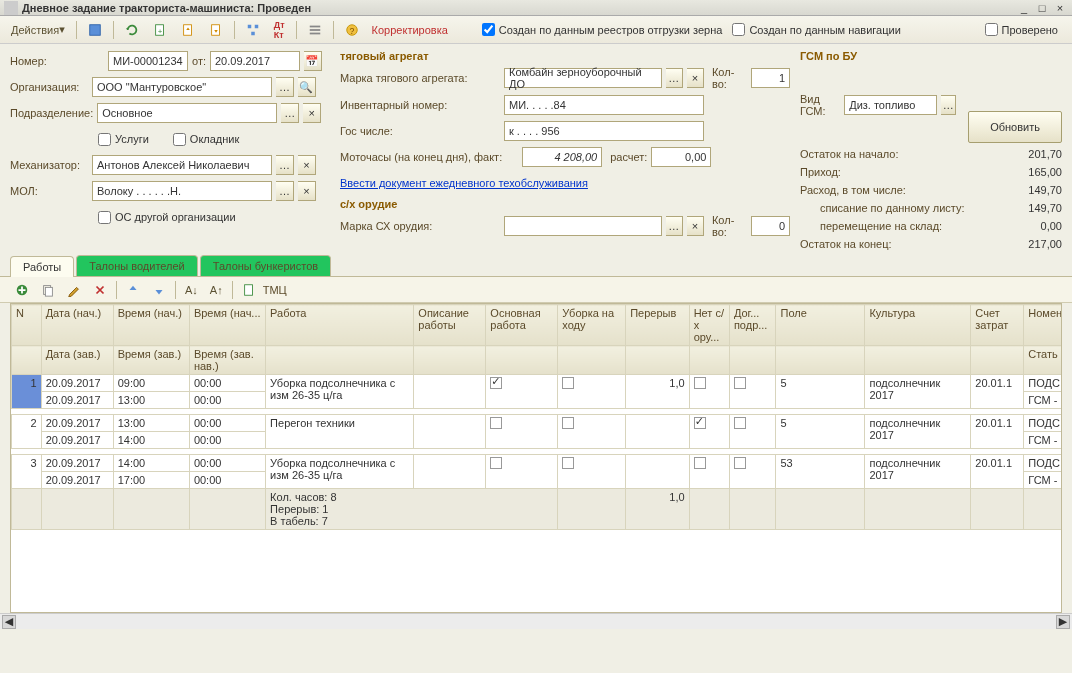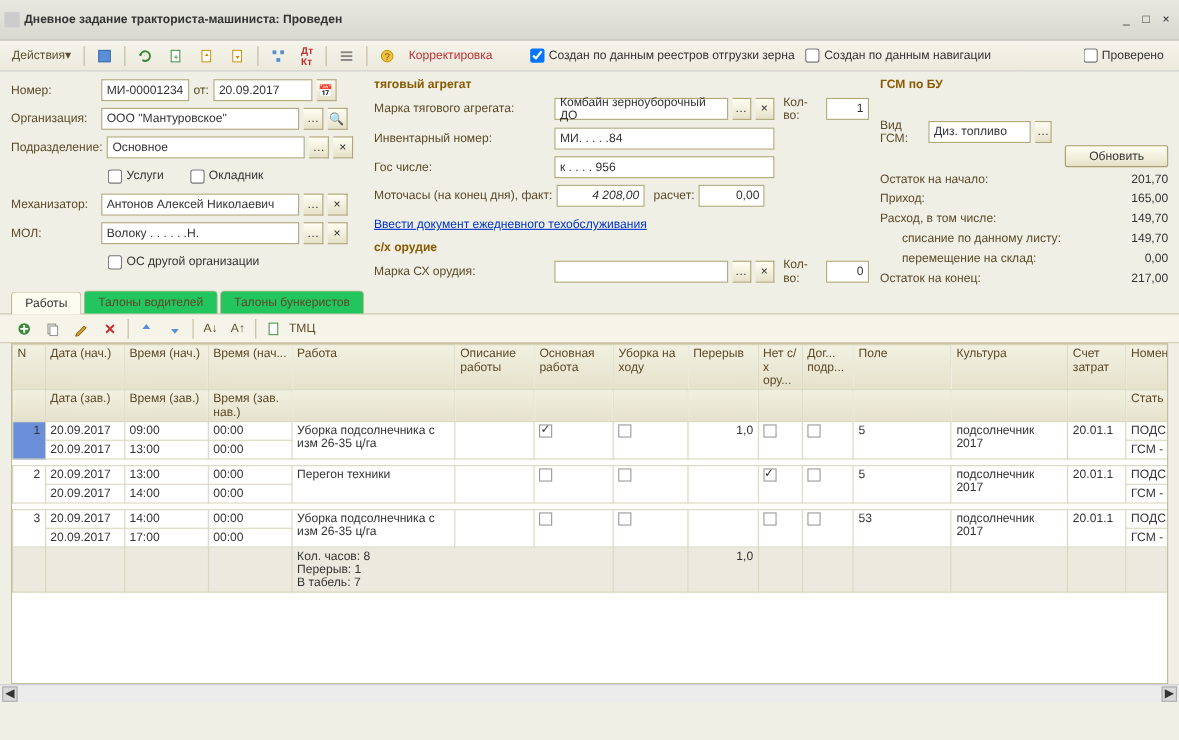--- a/index.html
+++ b/index.html
@@ -1,35 +1,35 @@
 <!DOCTYPE html>
 <html><head>
 <meta charset="utf-8">
 <style>
 * { box-sizing: border-box; margin: 0; padding: 0; }
 body { font-family: Tahoma, Arial, sans-serif; font-size: 11px; background: #f0efe5; color: #333; width: 1072px; height: 673px; overflow: hidden; }
-.titlebar { background: linear-gradient(#e8e8e0,#d8d8d0); height: 37px; display: flex; align-items: center; padding: 0 4px; border-bottom: 1px solid #aaa; }
+.titlebar { background: linear-gradient(#e8e8e0,#d8d8d0); height: 16px; display: flex; align-items: center; padding: 0 4px; border-bottom: 1px solid #aaa; }
 .titlebar .icon { width: 14px; height: 14px; background: #ccc; margin-right: 4px; }
 .titlebar .title { flex: 1; font-weight: bold; color: #333; }
 .titlebar .winbtn { width: 16px; height: 14px; margin-left: 2px; text-align: center; line-height: 14px; font-size: 11px; color: #333; cursor: pointer; }
 .toolbar { background: linear-gradient(#f6f5ec,#ece9dc); height: 28px; display: flex; align-items: center; padding: 0 6px; border-bottom: 1px solid #ccc; gap: 4px; }
 .tbtn { height: 20px; min-width: 20px; border: 1px solid transparent; display: inline-flex; align-items: center; padding: 0 4px; cursor: pointer; color: #5b5132; }
 .tbtn svg { width: 14px; height: 14px; }
 .sep { width: 1px; height: 18px; background: #c0b998; margin: 0 2px; }
 .check { display: inline-flex; align-items: center; gap: 4px; margin-left: 6px; color: #333; }
 .check input { width: 13px; height: 13px; }
 .formarea { display: flex; padding: 6px 10px 4px 10px; gap: 10px; }
 .col { display: flex; flex-direction: column; gap: 4px; }
 .row { display: flex; align-items: center; gap: 4px; min-height: 22px; }
 .lbl { color: #5b4a2a; min-width: 78px; }
 .lbl2 { color: #5b4a2a; min-width: 160px; }
 .input { height: 20px; border: 1px solid #b0a67a; background: #fff; padding: 0 4px; display: inline-flex; align-items: center; }
-.w80 { width: 80px; } .w90 { width: 90px; } .w60 { width: 60px; }
+.w80 { width: 80px; margin-left: 16px; } .w90 { width: 90px; } .w60 { width: 60px; }
 .w200 { width: 200px; } .w180 { width: 180px;} .w110{width:110px;}
-.btn { height: 20px; border: 1px solid #a69e6f; background: linear-gradient(#fffef2,#e6e1c8); padding: 0 21px; cursor: pointer; display: inline-flex; align-items: center; border-radius: 2px; margin-top: 45px; }
+.btn { height: 32px; border: 1px solid #a69e6f; background: linear-gradient(#fffef2,#e6e1c8); padding: 0 21px; cursor: pointer; display: inline-flex; align-items: center; border-radius: 2px; margin-top: 45px; }
 .ibtn { width: 18px; height: 20px; border: 1px solid #b0a67a; border-left: none; background: linear-gradient(#fffef2,#e6e1c8); display: inline-flex; align-items: center; justify-content: center; cursor: pointer; }
 .hdr { color: #8a5a00; font-weight: bold; }
 .link { color: #0033cc; text-decoration: underline; cursor: pointer; }
 .right { margin-left: auto; }
 .gsmcol { flex: 1; }
 .gsmrow { display: flex; justify-content: space-between; padding: 1px 0; color: #5b4a2a; }
 .gsmrow .v { color: #333; }
 .tabs { display: flex; gap: 0; padding: 0 10px; border-bottom: 1px solid #c0b998; }
 .tab { padding: 4px 12px; border: 1px solid #c0b998; border-bottom: none; background: #22c55e; margin-right: 2px; border-radius: 4px 4px 0 0; cursor: pointer; color: #5b4a2a; }
 .tab.active { background: #fdfcf0; font-weight: normal; color: #333; position: relative; top: 1px; }

